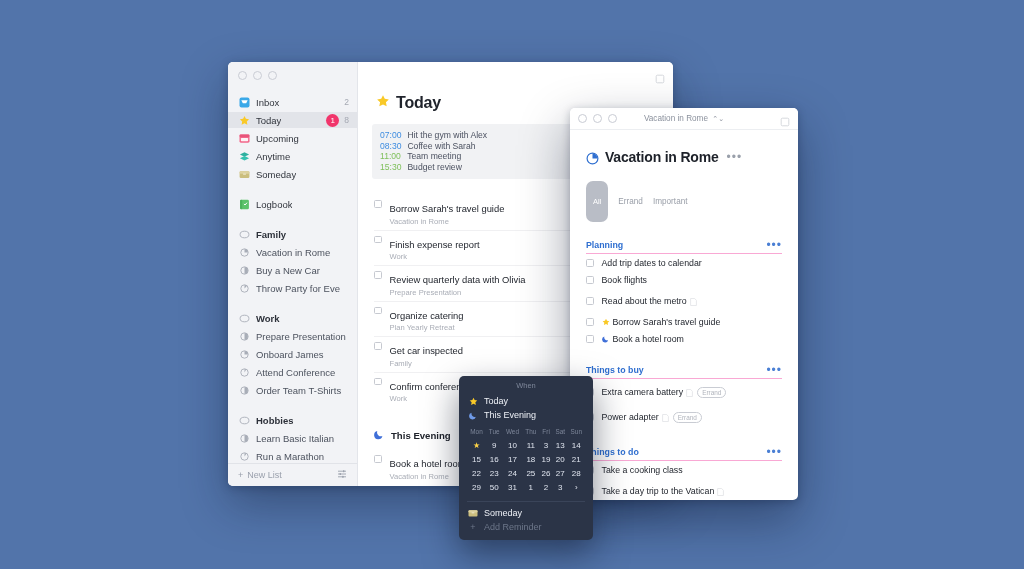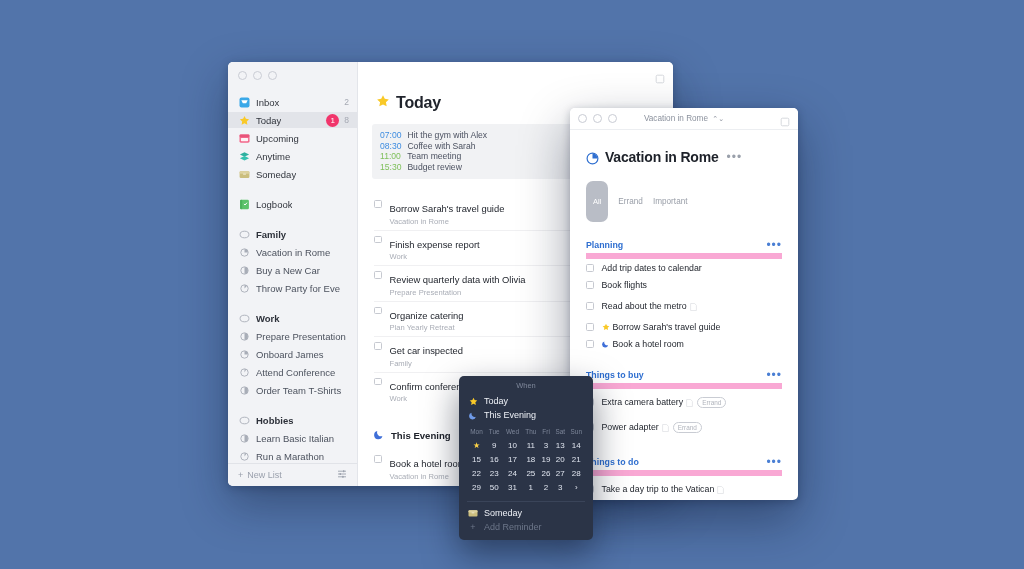--- a/index.html
+++ b/index.html
@@ -113,21 +113,21 @@
   .proj-head .pt{font-size:14px;font-weight:bold;color:#1d2129;letter-spacing:-.2px;}
   .dots{color:#9aa0ab;font-size:12px;letter-spacing:1px;line-height:8px;margin-left:2px;}
   .proj-note{font-size:8.6px;line-height:11.5px;color:#3e434d;margin-top:8px;}
   .tagrow{display:flex;align-items:center;gap:10px;margin-top:16px;}
   .pill{
     background:#b9bdc6;color:#fff;font-size:7.5px;border-radius:7px;
     padding:16px 7px;line-height:9px;
   }
   .tag{font-size:8.2px;color:#999ea8;}
   .grp{margin-top:18px;}
-  .grp-head{display:flex;align-items:center;border-bottom:6px solid #f9a8d4;padding-bottom:3px;}
+  .grp-head{display:flex;align-items:center;border-bottom:1px solid #f9a8d4;padding-bottom:3px;}
   .grp-title{font-size:8.8px;font-weight:bold;color:#2f6fd0;}
   .grp-head .dots{margin-left:auto;color:#4a7fd4;}
   .gtask{display:flex;align-items:center;padding:4px 0 3px 0;}
   .gtask .cb{margin-top:0;}
   .gtitle{font-size:8.8px;color:#23272f;white-space:nowrap;display:flex;align-items:center;gap:3px;}
   .note-ico{opacity:.45;}
   .etag{
     border:1px solid #c9ccd3;border-radius:6px;color:#b0b4bc;font-size:6.4px;
     padding:1px 4px;line-height:7px;margin-left:4px;
   }
@@ -557,30 +557,30 @@
       </div>
     </div>
 
     <div class="grp">
       <div class="grp-head">
         <span class="grp-title">Things to do</span>
         <span class="dots">•••</span>
       </div>
       <div class="gtask">
         <span class="cb"></span>
+        <span class="gtitle">Take a cooking class</span>
+      </div>
+      <div class="gtask">
+        <span class="cb"></span>
         <span class="gtitle">Take a day trip to the Vatican</span>
         <span class="note-ico" style="margin-left:3px;">
           <svg width="7" height="8" viewBox="0 0 7 8">
               <path d="M.6.5h4L6.4 2.3V7.5H.6z" fill="none" stroke="#b4b8c0" stroke-width="0.7"></path>
             </svg>
         </span>
-      </div>
-      <div class="gtask">
-        <span class="cb"></span>
-        <span class="gtitle">Take a cooking class</span>
       </div>
     </div>
   </div>
 </div>
 
 <div class="popover">
   <div class="pop-title">When</div>
 
   <div class="pop-row">
     <span class="pico">

